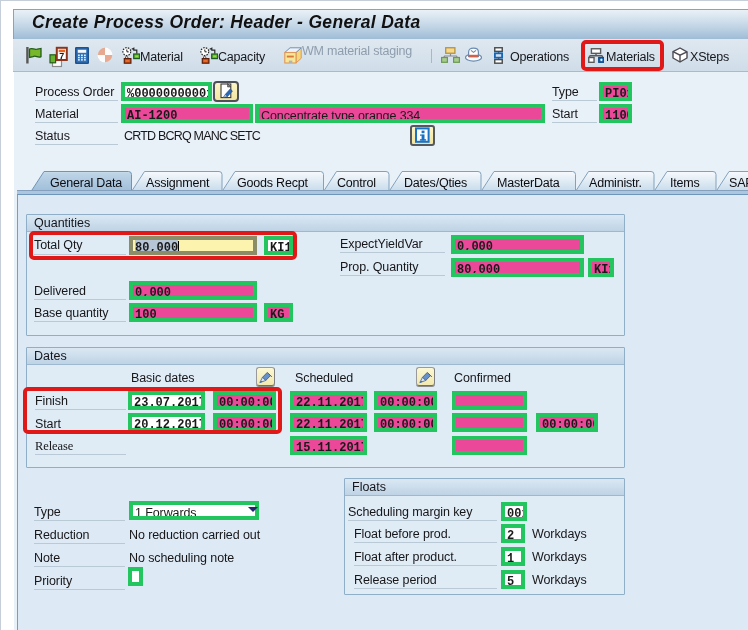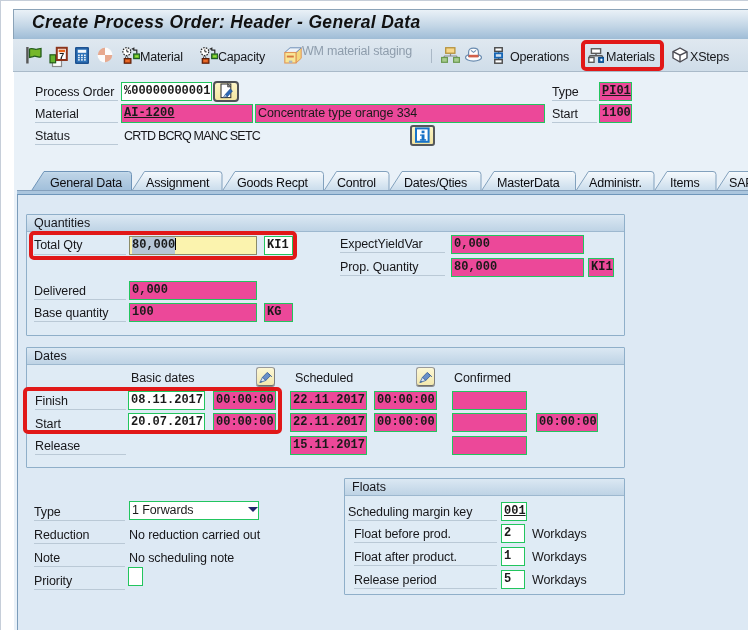--- a/index.html
+++ b/index.html
@@ -14,21 +14,21 @@
 
 #toolbar{left:13px;top:39px;width:735px;height:33px;
  background:linear-gradient(#dfe8f0,#cfdde9);
  border-bottom:1px solid #a9bac9;box-sizing:border-box;}
 .tbtxt{top:50px;font-size:12.5px;letter-spacing:-0.2px;color:#16181c;}
 .tbgray{top:44px;font-size:12.5px;letter-spacing:-0.2px;color:#8e9dac;}
 
 #hdrbg{left:14px;top:72px;width:734px;height:558px;background:#e9f1f8;}
 .lbl{font-size:12.5px;letter-spacing:-0.1px;color:#17171a;white-space:nowrap;}
 .lline{border-bottom:1px solid #bac9d6;height:0;}
-.fld{box-sizing:border-box;height:19px;border:1px solid #22c55e;background:#ffffff;
+.fld{box-sizing:border-box;height:19px;border:4px solid #22c55e;background:#ffffff;
  font-family:"Liberation Mono",monospace;font-size:12px;font-weight:bold;color:#1a1a1a;
  line-height:17px;padding-left:2px;white-space:nowrap;overflow:hidden;}
 .fgray{background:#ec4899;}
 .fsans{font-family:"Liberation Sans",sans-serif;font-size:12.5px;letter-spacing:-0.1px;font-weight:normal;}
 .u{text-decoration:underline;}
 .redbox{border:4px solid #e11818;border-radius:5px;box-sizing:border-box;}
 .tabtxt{top:176px;font-size:12.5px;letter-spacing:-0.2px;color:#0c0c10;z-index:5;}
 
 #panel{left:17px;top:195px;width:731px;height:435px;background:#dde9f4;
  border-left:1px solid #7b9cba;box-sizing:border-box;}
@@ -265,35 +265,35 @@
   <div class="abs pbtn" style="left:416px;top:367px;">
       <svg width="18" height="17" viewBox="0 0 18 17" style="position:absolute;left:0;top:0;">
     <polygon points="5.5,9.3 10.3,4.4 13.5,7.6 8.7,12.5" fill="#6a90c8" stroke="#38609c" stroke-width="0.9"></polygon>
     <polygon points="2.8,14.6 5.5,9.3 8.7,12.5" fill="#d9e4f2" stroke="#38609c" stroke-width="0.8"></polygon>
     <polygon points="2.8,14.6 4.3,13.1 5.6,14 " fill="#38609c"></polygon>
     <line x1="11.7" y1="5.8" x2="14.9" y2="9" stroke="#38609c" stroke-width="0.9"></line>
   </svg>
     </div>
   <div class="abs lbl" style="left:35px;top:394px;">Finish</div>
   <div class="abs lline" style="left:35px;top:409px;width:91px;"></div>
-  <div class="abs fld" style="left:128px;top:391px;width:77px;">08.11.2017</div>
+  <div class="abs fld" style="left:128px;top:391px;width:77px;">23.07.2017</div>
   <div class="abs fld fgray" style="left:213px;top:391px;width:63px;">00:00:00</div>
   <div class="abs fld fgray" style="left:290px;top:391px;width:77px;">22.11.2017</div>
   <div class="abs fld fgray" style="left:374px;top:391px;width:63px;">00:00:00</div>
   <div class="abs fld fgray" style="left:452px;top:391px;width:75px;"></div>
   <div class="abs lbl" style="left:35px;top:417px;">Start</div>
   <div class="abs lline" style="left:35px;top:432px;width:91px;"></div>
-  <div class="abs fld" style="left:128px;top:413px;width:77px;">20.07.2017</div>
+  <div class="abs fld" style="left:128px;top:413px;width:77px;">20.12.2017</div>
   <div class="abs fld fgray" style="left:213px;top:413px;width:63px;">00:00:00</div>
   <div class="abs fld fgray" style="left:290px;top:413px;width:77px;">22.11.2017</div>
   <div class="abs fld fgray" style="left:374px;top:413px;width:63px;">00:00:00</div>
   <div class="abs fld fgray" style="left:452px;top:413px;width:75px;"></div>
   <div class="abs fld fgray" style="left:536px;top:413px;width:62px;">00:00:00</div>
   <div class="abs redbox" style="left:23px;top:387px;width:259px;height:47px;"></div>
-  <div class="abs lbl" style="left:35px;top:439px;">Release</div>
+  <div class="abs lbl" style="left:35px;top:439px;font-family:Liberation Serif, serif;">Release</div>
   <div class="abs lline" style="left:35px;top:454px;width:91px;"></div>
   <div class="abs fld fgray" style="left:290px;top:436px;width:77px;">15.11.2017</div>
   <div class="abs fld fgray" style="left:452px;top:436px;width:75px;"></div>
 
   <div class="abs lbl" style="left:34px;top:505px;">Type</div>
   <div class="abs lline" style="left:34px;top:520px;width:91px;"></div>
   <div class="abs fld fsans" style="left:129px;top:501px;width:130px;">1 Forwards</div>
   <div class="abs" style="left:248px;top:507px;width:0;height:0;border-left:5px solid transparent;border-right:5px solid transparent;border-top:5.5px solid #23246e;"></div>
   <div class="abs lbl" style="left:34px;top:528px;">Reduction</div>
   <div class="abs lline" style="left:34px;top:543px;width:91px;"></div>

